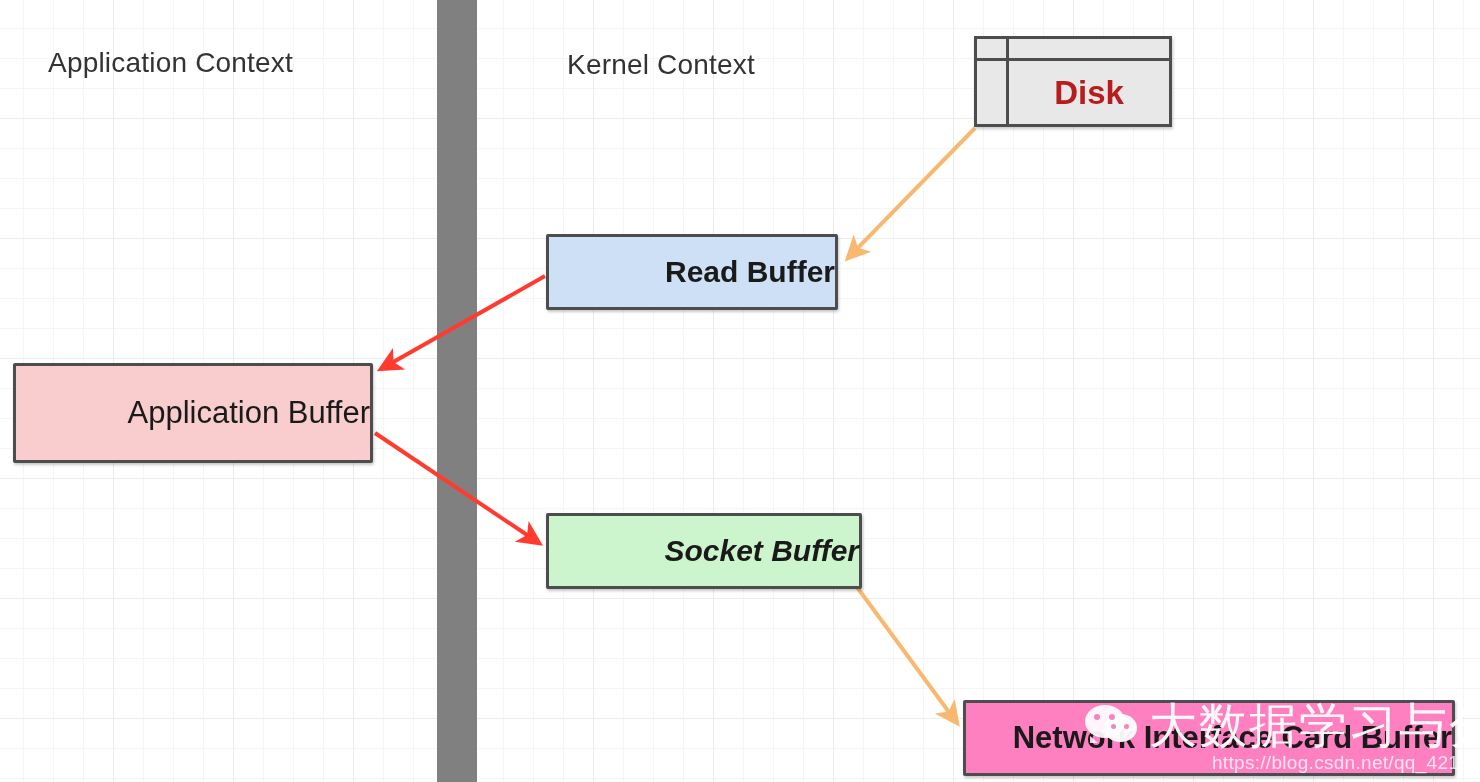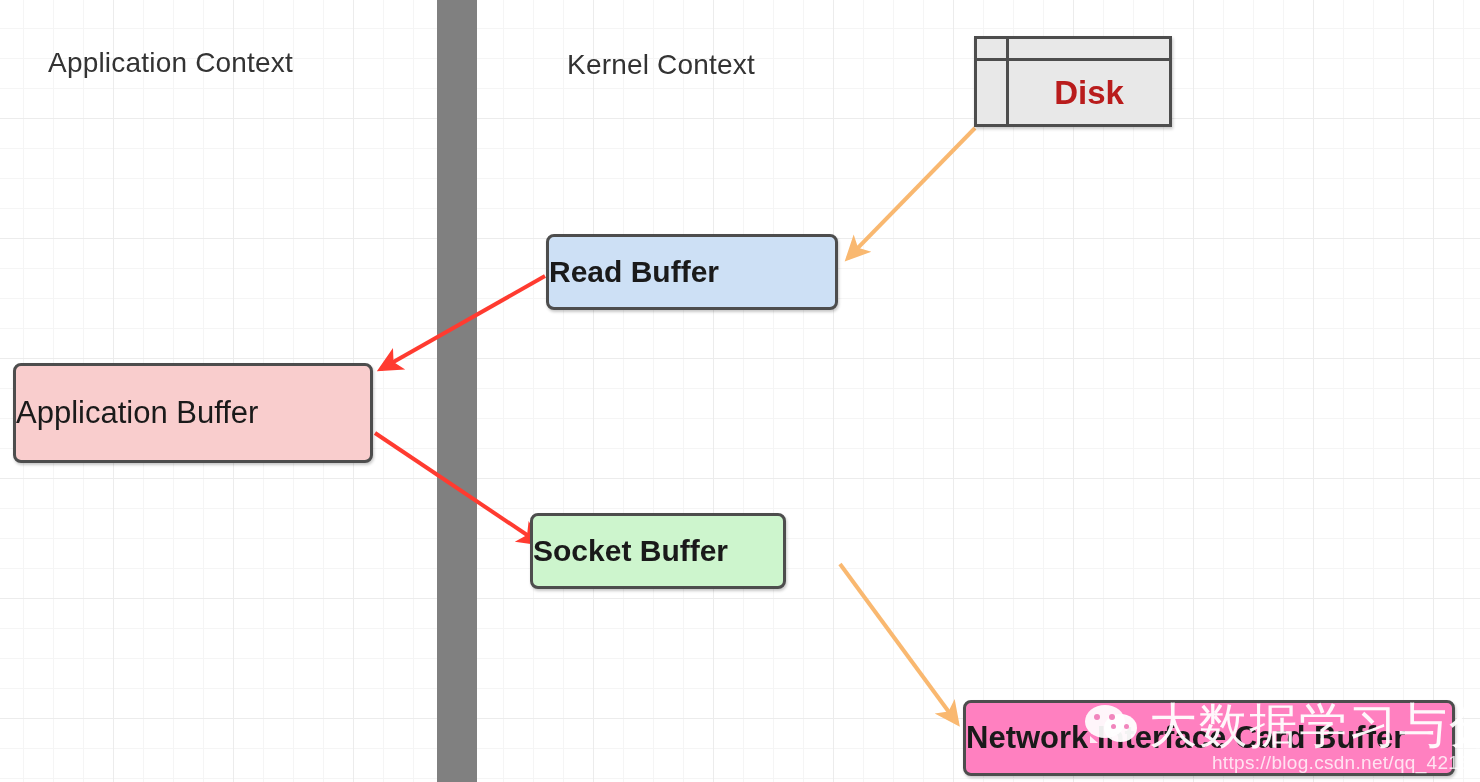--- a/index.html
+++ b/index.html
@@ -48,44 +48,45 @@
     white-space: nowrap;
   }
   #ctx-app  { left: 48px;  top: 47px; }
   #ctx-kern { left: 567px; top: 49px; text-align: right; }
 
   
   .node {
     position: absolute;
     box-sizing: border-box;
     border: 3px solid #4d4d4d;
-    border-radius: 8px;
+    border-radius: 2px;
     display: flex;
     align-items: center;
-    justify-content: flex-start;
+    justify-content: flex-end;
     color: #1a1a1a;
     font-size: 30px;
     font-weight: 600;
     white-space: nowrap;
     box-shadow: 1px 2px 3px rgba(0,0,0,0.22);
   }
 
   #node-read {
     left: 546px; top: 234px; width: 292px; height: 76px;
     background: #cde0f5;
   }
   #node-app {
     left: 13px; top: 363px; width: 360px; height: 100px;
     background: #f9cdcd;
     font-size: 31px;
     font-weight: 500;
   }
   #node-socket {
-    left: 530px; top: 513px; width: 256px; height: 76px;
+    left: 546px; top: 513px; width: 316px; height: 76px;
     background: #cdf5cd;
+    font-style: italic;
   }
   #node-nic {
     left: 963px; top: 700px; width: 492px; height: 76px;
     background: #ff80c0;
     font-size: 31px;
   }
 
   
   #node-disk {
     position: absolute;

